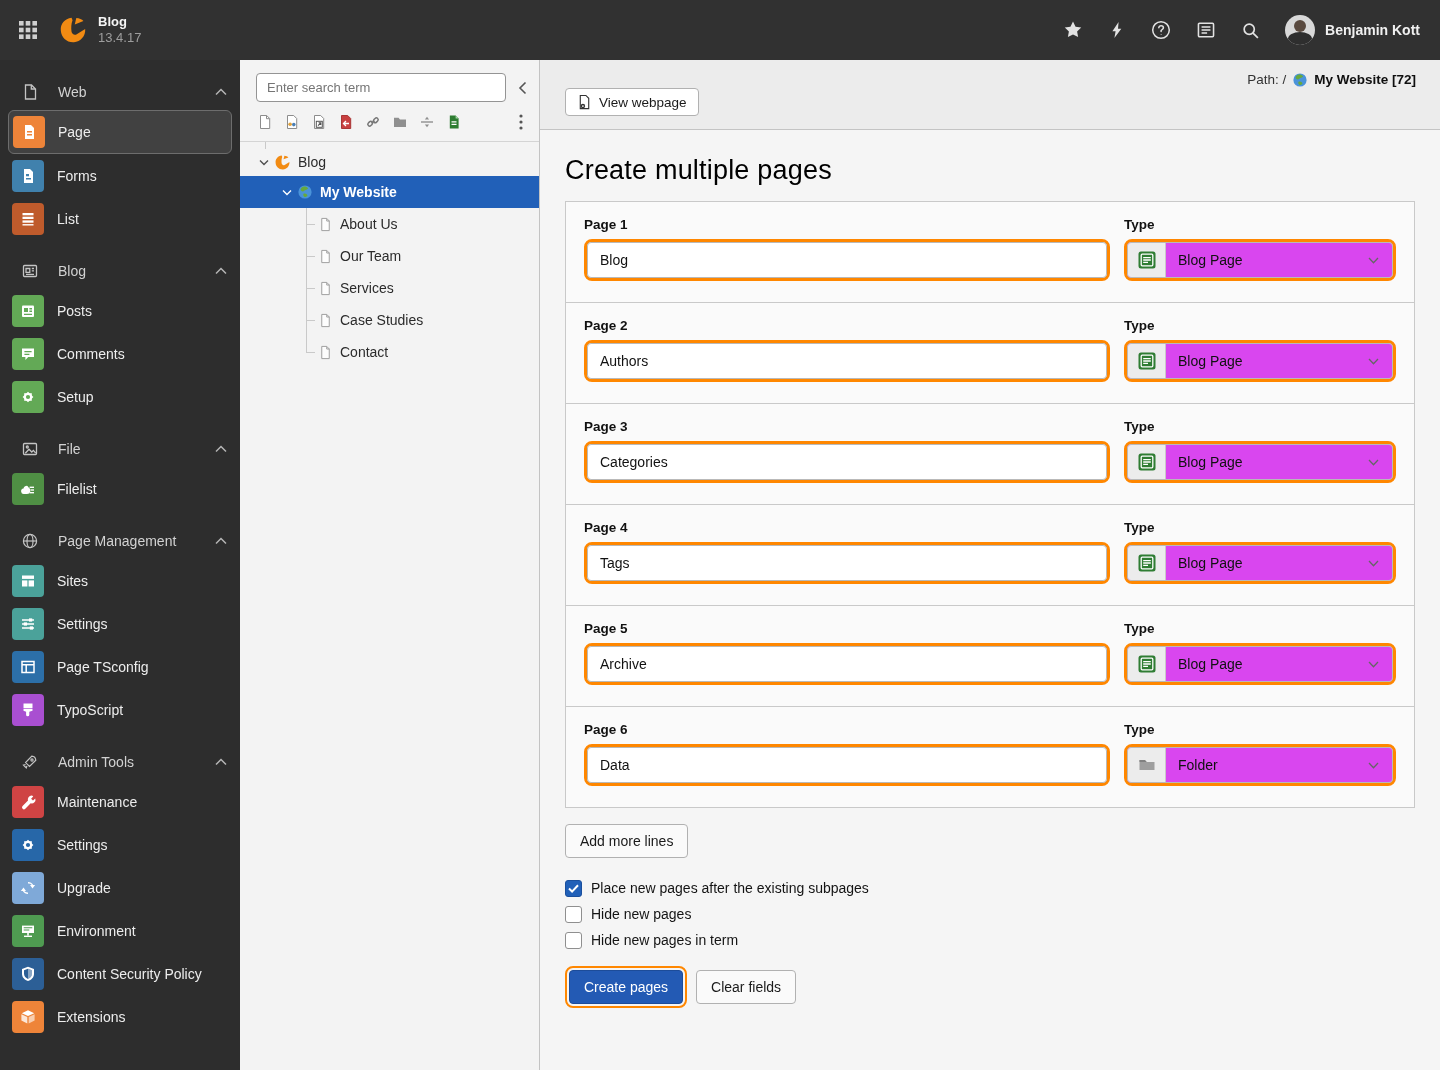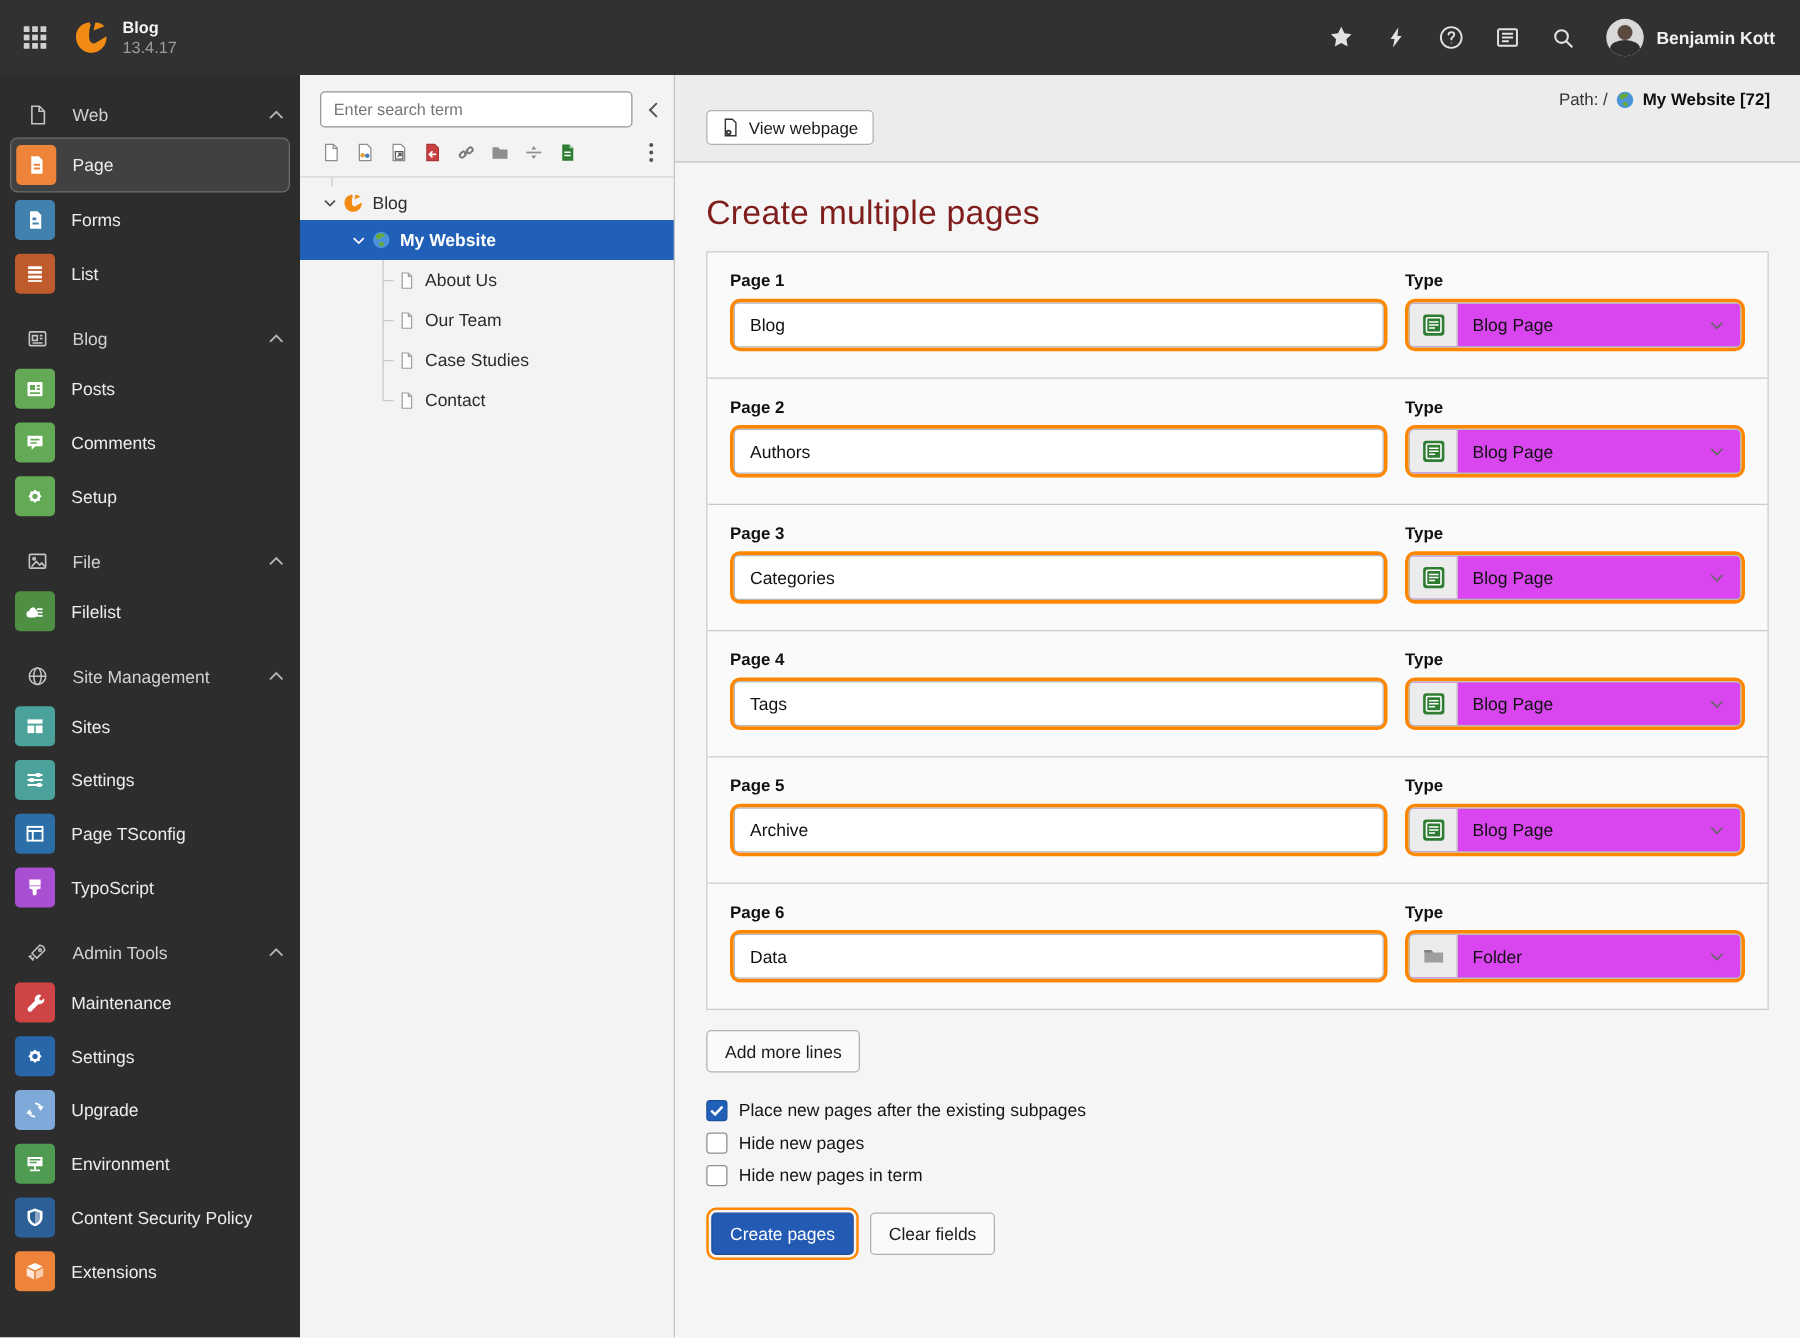--- a/index.html
+++ b/index.html
@@ -73,21 +73,21 @@
   .dh-buttons { }
 
   .btn { display:inline-flex; align-items:center; gap:7px; height:34px; padding:0 14px;
          border:1px solid #b1b1b1; border-radius:4px; background:#fafafa; font-size:14px;
          color:#1a1a1a; cursor:pointer; font-family:inherit; }
   .btn-view { height:28px; background:#fff; font-size:13.5px; padding:0 11px; }
   .btn-primary { background:#235ab4; border-color:#1d4c99; color:#fff; }
   .focus-ring { display:inline-block; border:2px solid #ff8700; border-radius:8px; padding:2px; }
 
   .module-body { padding:25px 25px 0 25px; }
-  .page-title { font-size:27px; font-weight:500; color:#7f1d1d; margin:0 0 15px 0; letter-spacing:.2px; }
+  .page-title { font-size:27px; font-weight:500; color:#000000; margin:0 0 15px 0; letter-spacing:.2px; }
 
   .form-panel { border:1px solid #c9c9c9; background:#fafafa; }
   .form-section { padding:15px 18px 21px 18px; border-bottom:1px solid #c9c9c9; }
   .form-section:last-child { border-bottom:none; }
   .section-cols { display:flex; gap:14px; }
   .col-title { flex:1; }
   .col-type { width:272px; flex:0 0 272px; }
   .control-label { display:block; font-weight:700; font-size:13.5px; color:#111; margin-bottom:7px; }
   .ring { border:3px solid #ff8700; border-radius:8px; background:#fff; }
   .text-input { width:100%; height:36px; border:1px solid #b9b9b9; border-radius:4px; padding:0 12px;
@@ -302,21 +302,21 @@
 
     <div class="mm-section">
       <div class="mm-header">
         <span class="hdr-icon">
           <svg width="18" height="18" viewBox="0 0 18 18" fill="none" stroke="currentColor" stroke-width="1.2">
               <circle cx="9" cy="9" r="6.6"></circle>
               <ellipse cx="9" cy="9" rx="3" ry="6.6"></ellipse>
               <path d="M2.4 9h13.2"></path>
             </svg>
         </span>
-        <span class="mm-label">Site Management</span>
+        <span class="mm-label">Page Management</span>
         <span class="hdr-chev">
             <svg width="12" height="8" viewBox="0 0 12 8" fill="none" stroke="currentColor" stroke-width="1.5">
               <path d="M1 6.5 6 1.5l5 5"></path>
             </svg>
           </span>
       </div>
       <div class="mm-item">
         <span class="tile" style="background-color: rgb(75, 162, 154); color: rgb(75, 162, 154);">
           <svg width="18" height="18" viewBox="0 0 18 18" fill="#fff">
               <rect x="3" y="3.5" width="12" height="3.4"></rect>
@@ -568,20 +568,30 @@
         </div>
         <div class="tn tn-child">
           <span class="conn"></span>
           <span>
               <svg width="15" height="15" viewBox="0 0 16 16">
                 <path d="M4 1.5h5.3L12 4.2v10.3H4z" fill="#fdfdfd" stroke="#9b9b9b"></path>
                 <path d="M9.3 1.7v2.6H12" fill="none" stroke="#9b9b9b"></path>
               </svg>
             </span>
           <span class="tn-label">Our Team</span>
+        </div>
+        <div class="tn tn-child">
+          <span class="conn"></span>
+          <span>
+              <svg width="15" height="15" viewBox="0 0 16 16">
+                <path d="M4 1.5h5.3L12 4.2v10.3H4z" fill="#fdfdfd" stroke="#9b9b9b"></path>
+                <path d="M9.3 1.7v2.6H12" fill="none" stroke="#9b9b9b"></path>
+              </svg>
+            </span>
+          <span class="tn-label">Services</span>
         </div>
         <div class="tn tn-child">
           <span class="conn"></span>
           <span>
               <svg width="15" height="15" viewBox="0 0 16 16">
                 <path d="M4 1.5h5.3L12 4.2v10.3H4z" fill="#fdfdfd" stroke="#9b9b9b"></path>
                 <path d="M9.3 1.7v2.6H12" fill="none" stroke="#9b9b9b"></path>
               </svg>
             </span>
           <span class="tn-label">Case Studies</span>

